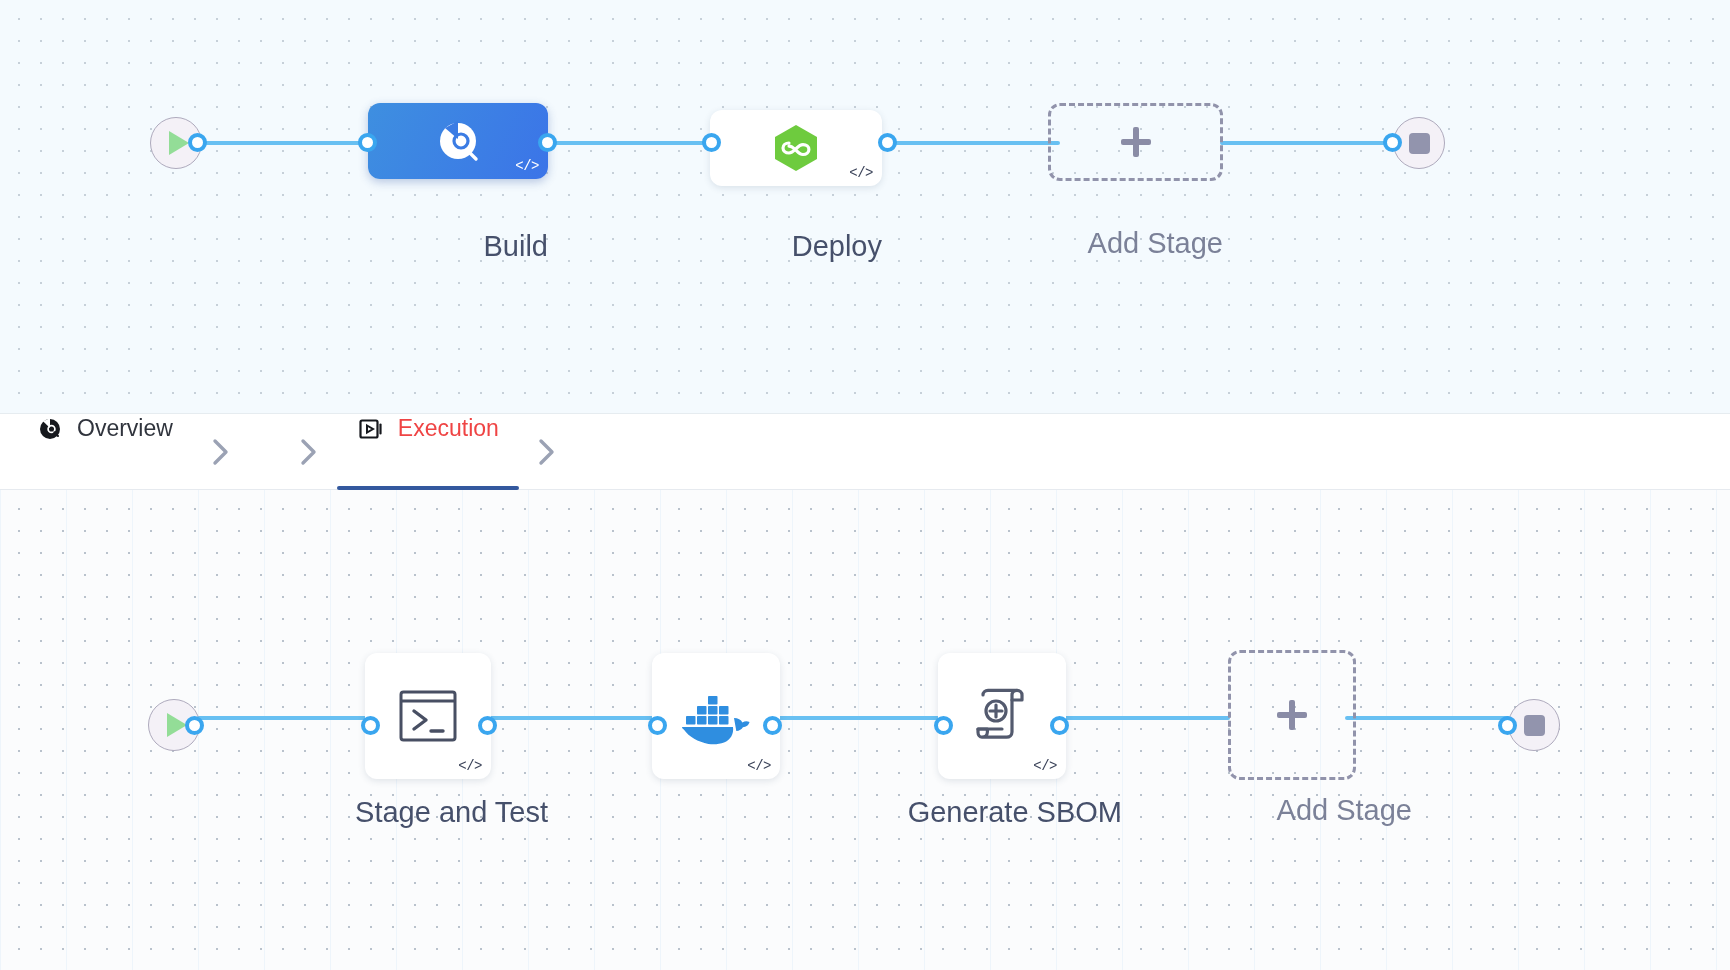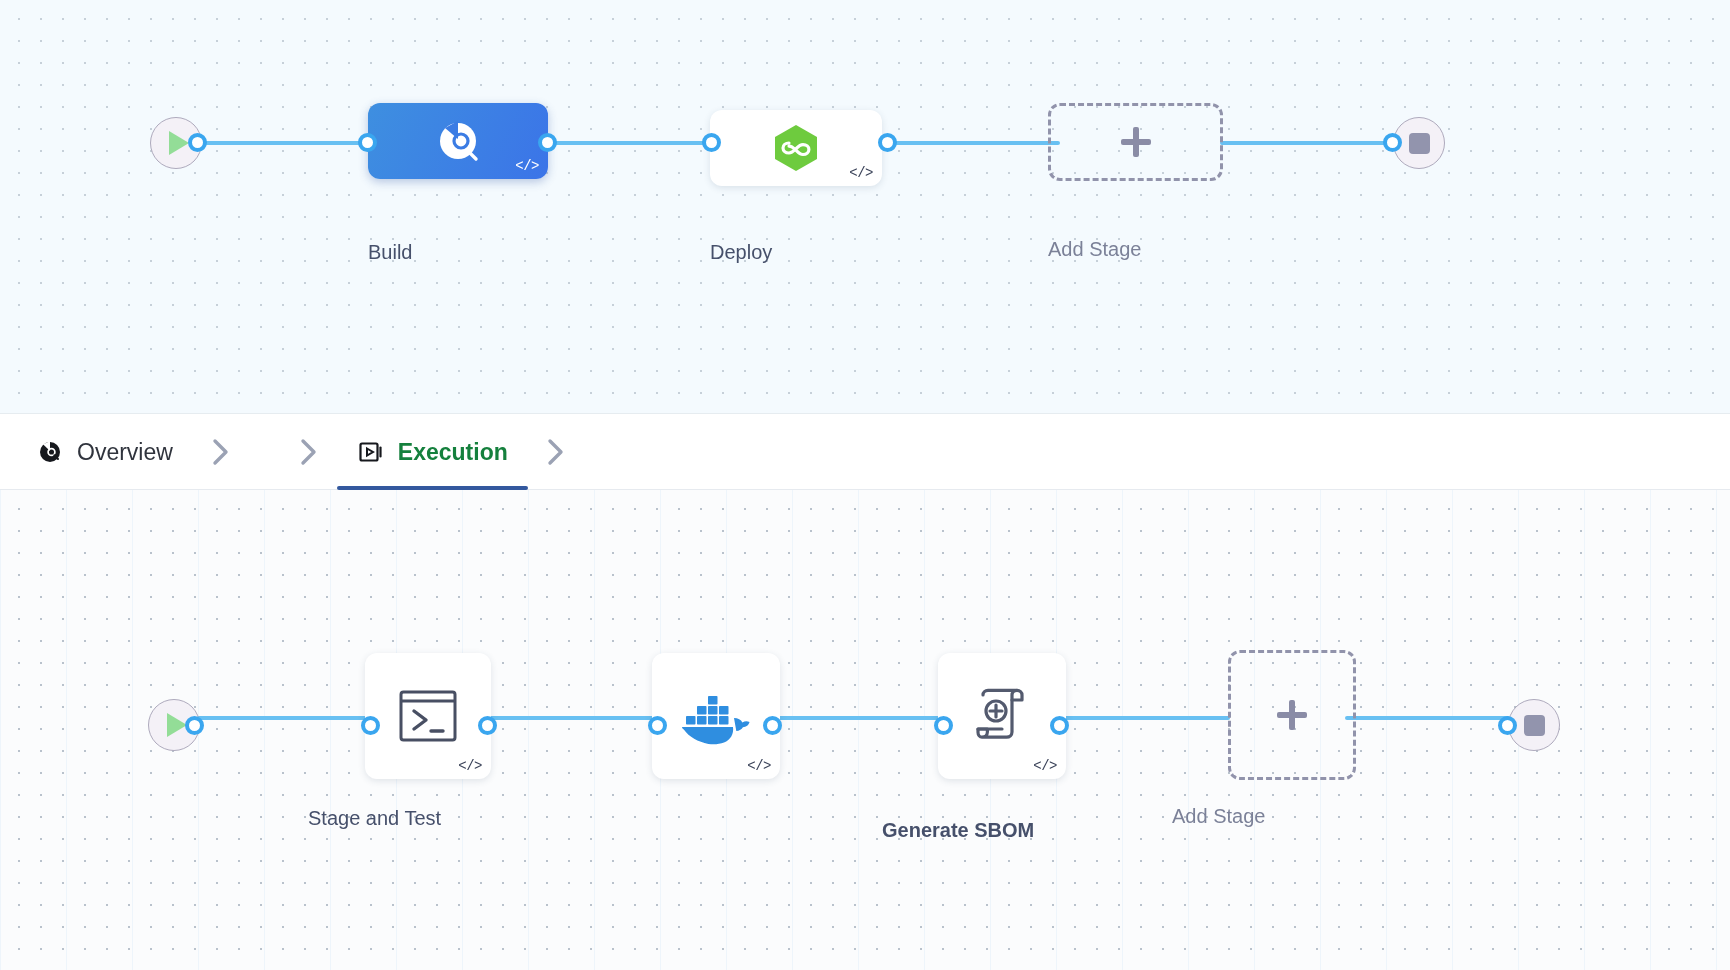--- a/index.html
+++ b/index.html
@@ -100,27 +100,26 @@
     font-size: 14px;
     font-family: "Liberation Mono", monospace;
     color: #3b4359;
     letter-spacing: -0.5px;
     line-height: 1;
   }
   .node.selected .code-badge { color: #ffffff; }
 
   .node-label {
     position: absolute;
-    text-align: left;
-    font-size: 20px;
+    text-align: right;
+    font-size: 29px;
     color: #46506b;
     line-height: 1.28;
     z-index: 3;
     white-space: pre-line;
-    margin-top: 12px;
   }
   .node-label.muted { color: #7b8198; }
 
   .plus-glyph {
     position: relative;
     width: 30px; height: 30px;
   }
   .plus-glyph::before, .plus-glyph::after {
     content: ""; position: absolute; background: #8a8ca6; border-radius: 2px;
   }
@@ -130,28 +129,28 @@
   
   .tabbar {
     position: absolute;
     left: 0; top: 415px; width: 100%; height: 75px;
     background: #ffffff;
     display: flex; align-items: center;
     padding-left: 32px;
     border-bottom: 1px solid #e6eaef;
   }
   .tab {
-    display: flex; align-items: center; gap: 13px;
+    display: flex; gap: 13px;
     height: 75px;
     padding: 0 4px;
     cursor: pointer;
     position: relative;
   }
   .tab-label { font-size: 23px; color: #30343d; }
-  .tab.active .tab-label { font-weight: bold; color: #15803d; }
+  .tab.active .tab-label { font-weight: normal; color: #ef4444; }
   .tab.active::after {
     content: ""; position: absolute;
     left: -16px; right: -16px; bottom: 0; height: 4px;
     background: #33589e; border-radius: 2px;
   }
   .chev { margin: 0 34px; display: flex; align-items: center; }
   .tab-icon { display: flex; align-items: center; justify-content: center; width: 28px; height: 28px; }
 </style>
 </head>
 <body>
@@ -306,21 +305,21 @@
           <path d="M14 12c0-2.7 2.2-4.6 5-4.6h29c-2.8 0-5 1.9-5 4.6v37c0 3-2.4 5.2-5.4 5.2H13c3 0 5.4-2.2 5.4-5.2V46H9v3.2c0 2.7 1.8 5 4 5" fill="none" stroke="#535a6e" stroke-width="3.2" stroke-linejoin="round" stroke-linecap="round"></path>
           <path d="M48 7.4c2.8 0 5 1.9 5 4.6v5h-10" fill="none" stroke="#535a6e" stroke-width="3.2" stroke-linejoin="round" stroke-linecap="round"></path>
           <path d="M9 46h24" fill="none" stroke="#535a6e" stroke-width="3.2" stroke-linecap="round"></path>
           <circle cx="27" cy="28" r="10" fill="none" stroke="#535a6e" stroke-width="3.2"></circle>
           <path d="M27 22v12M21 28h12" stroke="#535a6e" stroke-width="3.2" stroke-linecap="round"></path>
         </svg>
         <span class="code-badge">&lt;/&gt;</span>
       </div>
       <div class="dot" style="left:934px; top:226px;"></div>
       <div class="dot" style="left:1050px; top:226px;"></div>
-      <div class="node-label" style="left:882px; top:316px; width:240px;font-weight:bold;">Generate SBOM</div>
+      <div class="node-label" style="left:882px; top:304px; width:240px;">Generate SBOM</div>
 
       <div class="node dashed" style="left:1228px; top:160px; width:128px; height:130px;">
         <div class="plus-glyph"></div>
       </div>
       <div class="node-label muted" style="left:1172px; top:302px; width:240px;">Add Stage</div>
 
       <div class="endnode" style="left:1508px; top:209px;">
         <div class="stop-sq"></div>
       </div>
       <div class="dot" style="left:1498px; top:226px;"></div>

